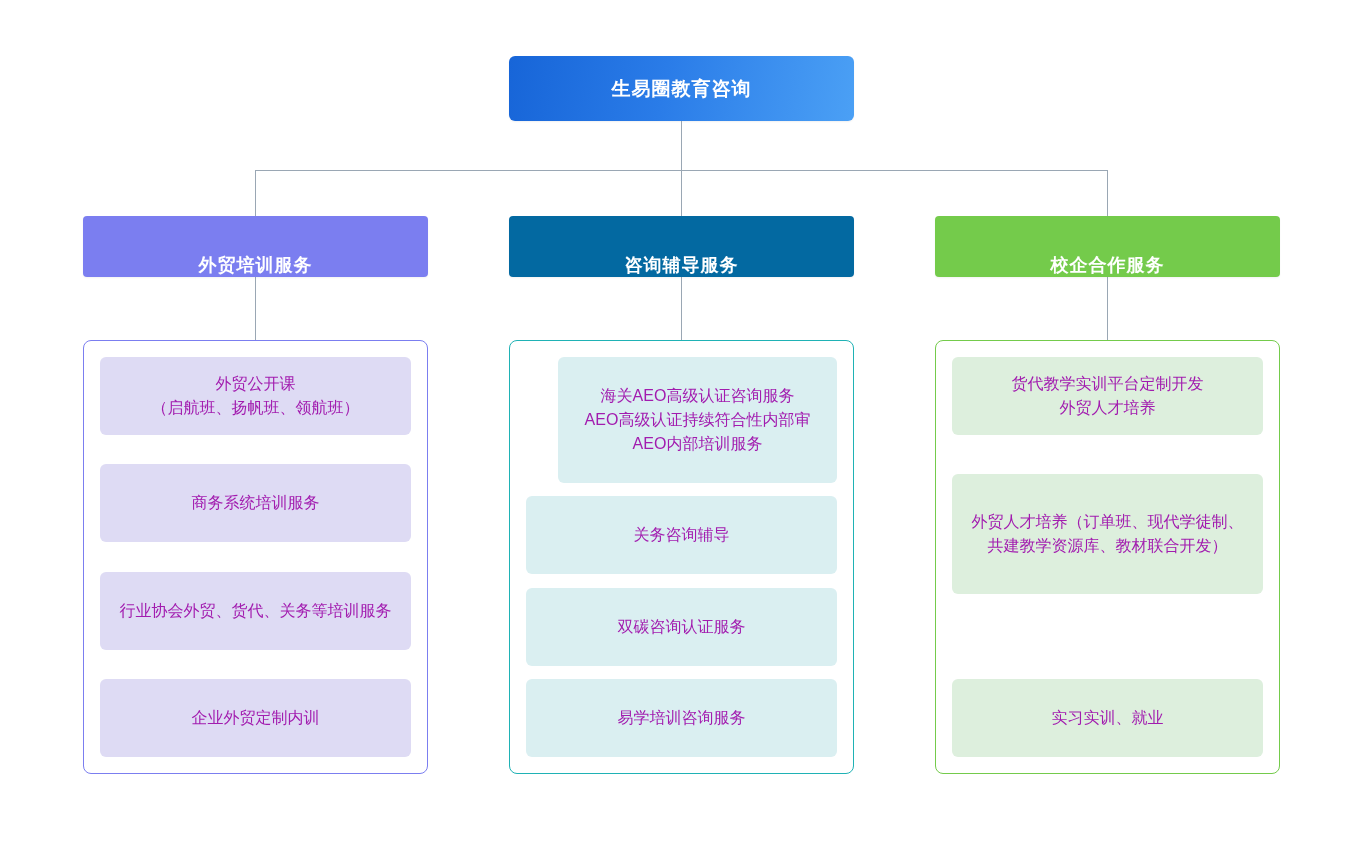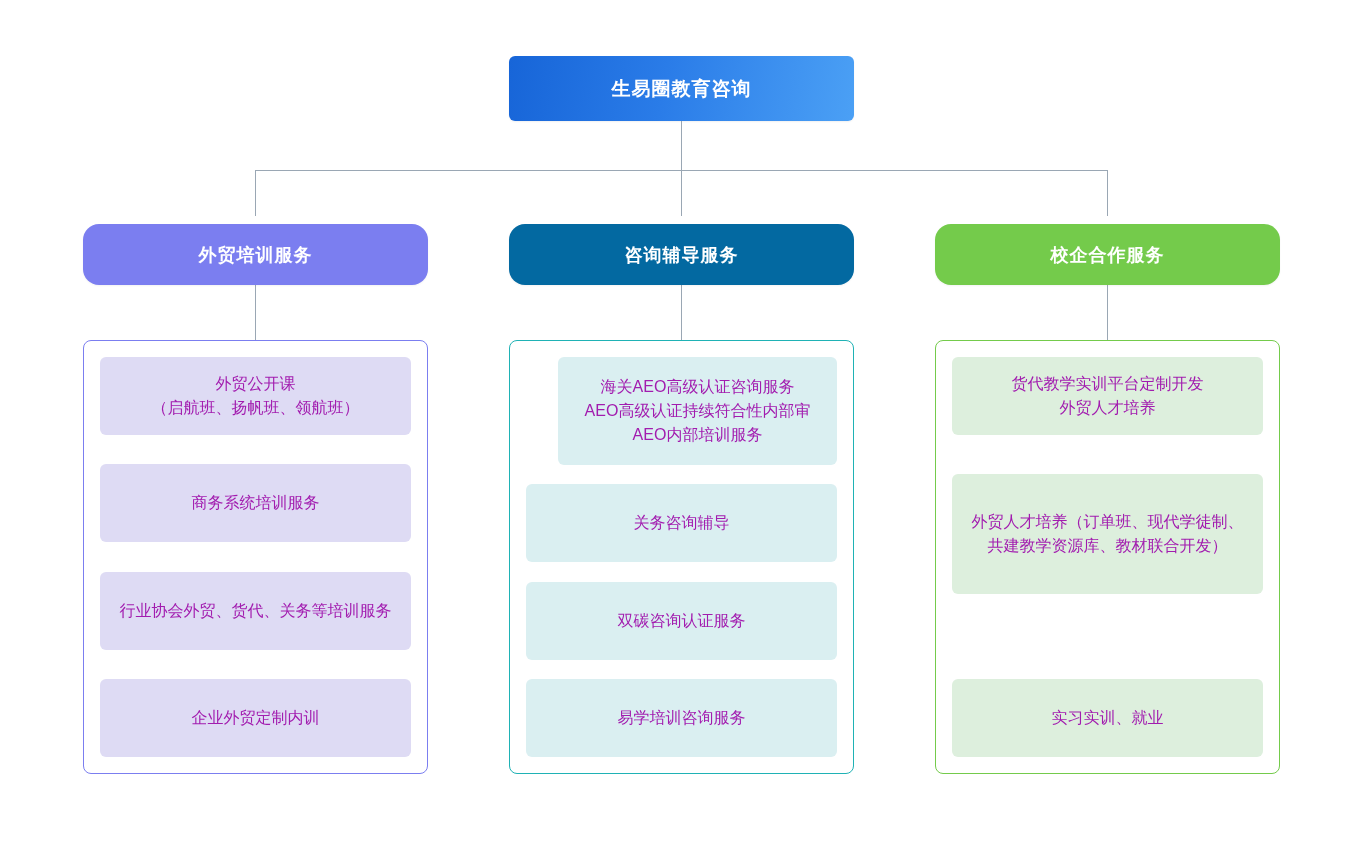--- a/index.html
+++ b/index.html
@@ -61,26 +61,26 @@
   .drop-center { left: 681px;  top: 170px; height: 46px; }
   .drop-right  { left: 1107px; top: 170px; height: 46px; }
   
   .stem-col-left   { left: 255px;  top: 277px; height: 63px; }
   .stem-col-center { left: 681px;  top: 277px; height: 63px; }
   .stem-col-right  { left: 1107px; top: 277px; height: 63px; }
 
   
   .col-header {
     position: absolute;
-    top: 224px;
+    top: 216px;
     width: 345px;
     height: 61px;
-    border-radius: 16px;
+    border-radius: 4px;
     display: flex;
-    align-items: center;
+    align-items: flex-end;
     justify-content: center;
     box-shadow: 0 1px 2px rgba(0,0,0,0.05);
   }
   .col-header .node-title {
     color: #ffffff;
     font-size: 18px;
     font-weight: bold;
     letter-spacing: 1px;
   }
   .col-header.c0 { left: 83px;  background: #7b7ef0; }
@@ -123,21 +123,21 @@
   .group-box.c0 .leaf { background: #dedbf4; }
   .group-box.c1 .leaf { background: #daeff1; }
   .group-box.c2 .leaf { background: #ddefdd; }
 
   
   .group-box.c0 .leaf.i0 { height: 78px; }
   .group-box.c0 .leaf.i1 { height: 78px; }
   .group-box.c0 .leaf.i2 { height: 78px; }
   .group-box.c0 .leaf.i3 { height: 78px; }
 
-  .group-box.c1 .leaf.i0 { height: 108px; margin-left: 32px; }
+  .group-box.c1 .leaf.i0 { height: 126px; margin-left: 32px; }
   .group-box.c1 .leaf.i1 { height: 78px; font-family: Liberation Serif, serif; }
   .group-box.c1 .leaf.i2 { height: 78px; }
   .group-box.c1 .leaf.i3 { height: 78px; }
 
   .group-box.c2 .leaf.i0 { height: 78px; }
   .group-box.c2 .leaf.i1 { height: 120px; }
   .group-box.c2 .leaf.i2 { height: 78px; }
   .group-box.c2 .leaf.i3 { height: 78px; margin-top: 46px; }
 </style>
 </head>

